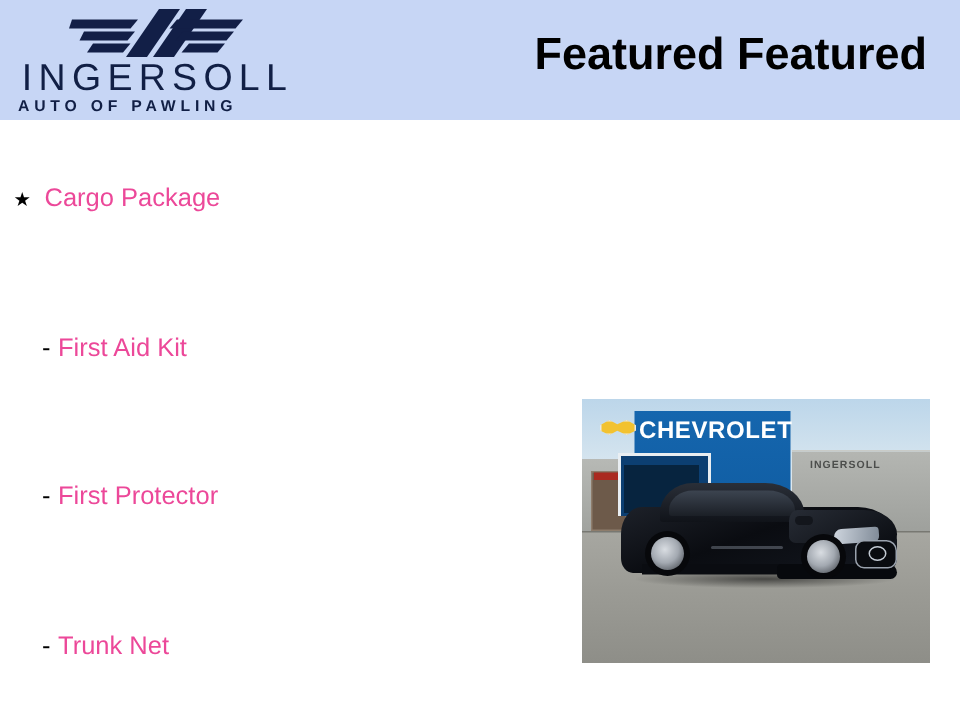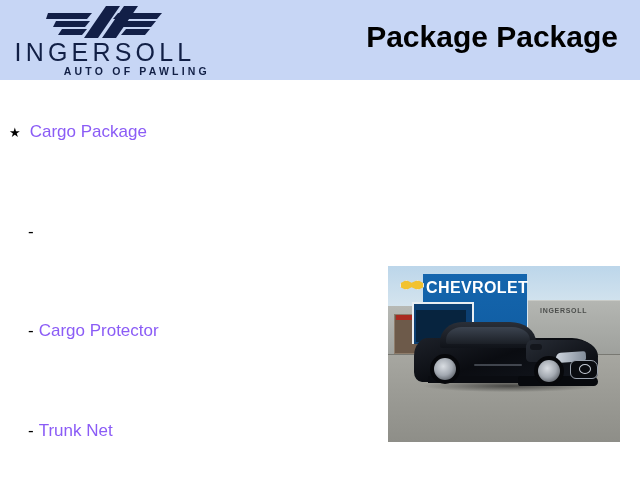--- a/index.html
+++ b/index.html
@@ -47,24 +47,24 @@
     text-align: center;
     font-size: 25px;
     font-weight: 400;
     letter-spacing: 4.2px;
     color: #111f45;
     line-height: 1;
     white-space: nowrap;
   }
   .brand-tagline {
     position: absolute;
-    left: 0px;
+    left: 12px;
     top: 64px;
     width: 210px;
-    text-align: right;
+    text-align: left;
     font-size: 10.5px;
     font-weight: bold;
     letter-spacing: 3.2px;
     color: #111f45;
     line-height: 1;
     white-space: nowrap;
   }
 
   .header-title {
     position: absolute;
@@ -108,21 +108,21 @@
     font-size: 17px;
     color: #000000;
   }
   .bullet-marker-dash {
     font-size: 17px;
     color: #000000;
     margin-right: 5px;
   }
   .bullet-text {
     font-size: 17px;
-    color: #8b5cf6;
+    color: #ec4899;
   }
 
   .row-y0 { top: 42px; }
   .row-y1 { top: 142px; }
   .row-y2 { top: 241px; }
   .row-y3 { top: 341px; }
 
   
   .vehicle-photo {
     position: absolute;
@@ -328,37 +328,38 @@
           <path d="M76 16 L110 16 L105 22 L71 22 Z"></path>
           <path d="M80 24 L104 24 L99 30 L75 30 Z"></path>
         </g>
       </svg>
     </div>
 
     <div class="brand-name">INGERSOLL</div>
     <div class="brand-tagline">AUTO OF PAWLING</div>
   </div>
 
-  <div class="header-title">Package Package</div>
+  <div class="header-title">Featured Featured</div>
 </div>
 
 <div class="body-area">
 
   <div class="bullet-row bullet-lvl1 row-y0">
     <span class="bullet-marker-star">★</span>
     <span class="bullet-text">Cargo Package</span>
   </div>
 
   <div class="bullet-row bullet-lvl2 row-y1">
     <span class="bullet-marker-dash">-</span>
+    <span class="bullet-text">First Aid Kit</span>
   </div>
 
   <div class="bullet-row bullet-lvl2 row-y2">
     <span class="bullet-marker-dash">-</span>
-    <span class="bullet-text">Cargo Protector</span>
+    <span class="bullet-text">First Protector</span>
   </div>
 
   <div class="bullet-row bullet-lvl2 row-y3">
     <span class="bullet-marker-dash">-</span>
     <span class="bullet-text">Trunk Net</span>
   </div>
 
   <div class="vehicle-photo">
     <div class="ph-sky"></div>
 

